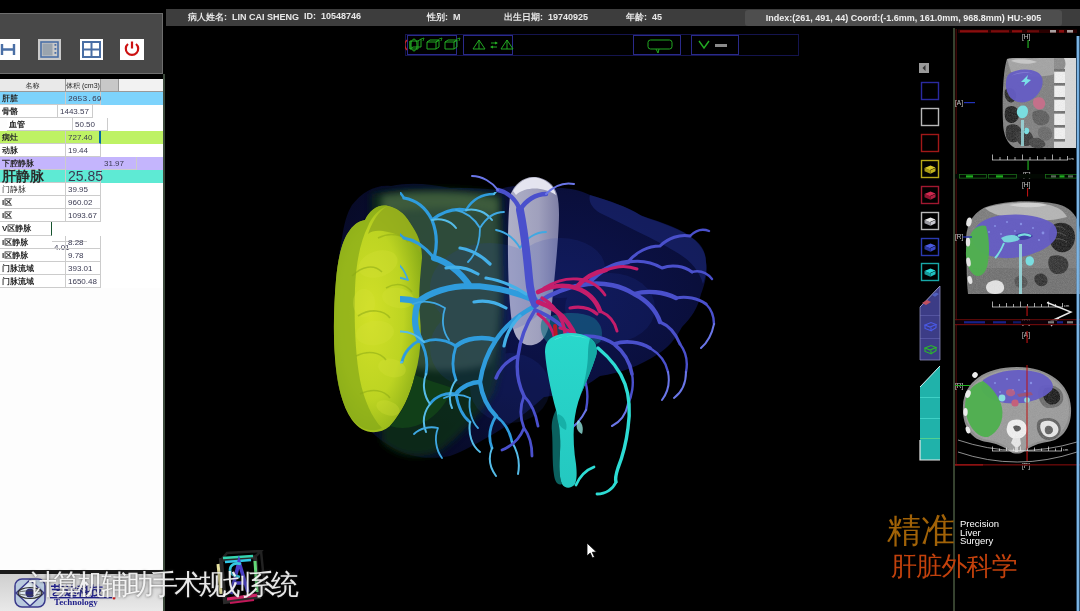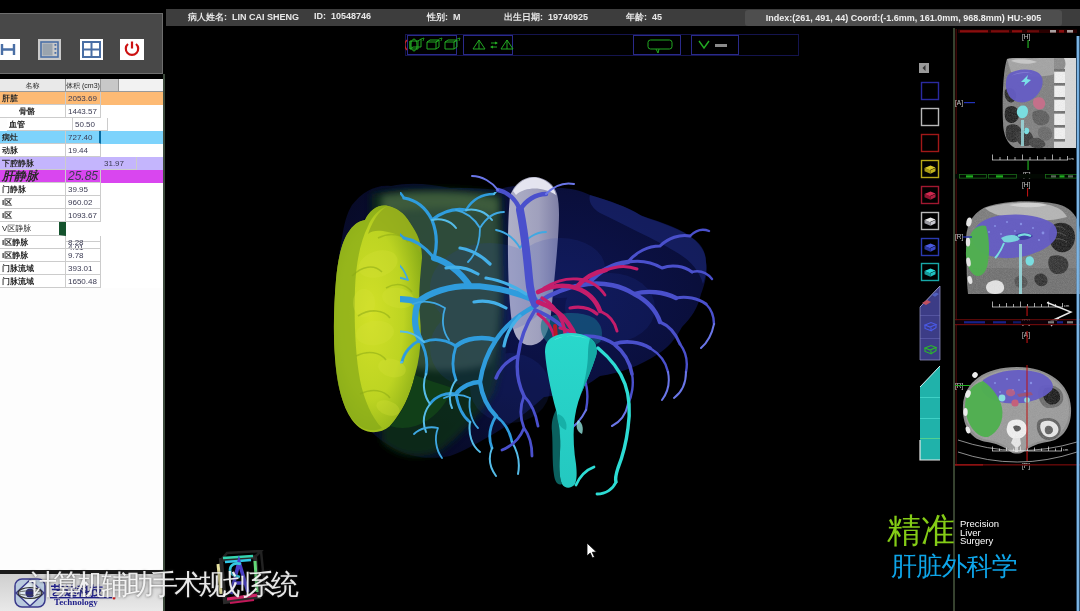--- a/index.html
+++ b/index.html
@@ -5,21 +5,21 @@
 html,body{margin:0;padding:0;background:#000;width:1080px;height:611px;overflow:hidden;}
 *{box-sizing:border-box;}
 body{font-family:"Liberation Sans", sans-serif;position:relative;}
 .abs{position:absolute;}
 </style>
 </head>
 <body>
 
 <div class="abs" style="left:166px;top:9px;width:914px;height:17px;background:#3d3d3d;"></div>
 <div class="abs" style="left:188px;top:11px;color:#e8e8e8;font-size:9px;font-weight:bold;">病人姓名:&nbsp; LIN CAI SHENG</div>
-<div class="abs" style="left:314px;top:11px;color:#e8e8e8;font-size:9px;font-weight:bold;">ID:&nbsp; 10548746</div>
+<div class="abs" style="left:304px;top:11px;color:#e8e8e8;font-size:9px;font-weight:bold;">ID:&nbsp; 10548746</div>
 <div class="abs" style="left:427px;top:11px;color:#e8e8e8;font-size:9px;font-weight:bold;">性别:&nbsp; M</div>
 <div class="abs" style="left:504px;top:11px;color:#e8e8e8;font-size:9px;font-weight:bold;">出生日期:&nbsp; 19740925</div>
 <div class="abs" style="left:626px;top:11px;color:#e8e8e8;font-size:9px;font-weight:bold;">年龄:&nbsp; 45</div>
 <div class="abs" style="left:745px;top:10px;width:317px;height:16px;background:#4e4e4e;border-radius:3px;text-align:center;color:#efefef;font-size:9px;font-weight:bold;line-height:16px;">Index:(261, 491, 44) Coord:(-1.6mm, 161.0mm, 968.8mm) HU:-905</div>
 
 <div class="abs" style="left:0;top:13px;width:163px;height:61px;background:#484848;border:1px solid #6e6e6e;border-left:none;"></div>
 <div class="abs" style="left:-6px;top:39px;width:26px;height:21px;background:#fff;"></div>
 <div class="abs" style="left:38px;top:39px;width:23px;height:21px;background:#c9c9c9;"></div>
 <div class="abs" style="left:80px;top:39px;width:23px;height:21px;background:#fff;"></div>
 <div class="abs" style="left:120px;top:39px;width:24px;height:21px;background:#fff;"></div>
@@ -42,72 +42,72 @@
 </svg>
 
 <div class="abs" style="left:0;top:79px;width:163px;height:532px;background:#fdfdfd;"></div>
 <div id="tbl" class="abs" style="left:0;top:79px;width:163px;">
     <div style="display:flex;height:13px;border-bottom:1px solid #999;background:#e9e9e9;font-size:7px;color:#222;">
       <div style="width:66px;text-align:center;border-right:1px solid #999;line-height:13px;white-space:nowrap;overflow:hidden;">名称</div>
       <div style="width:35px;text-align:center;border-right:1px solid #999;line-height:13px;white-space:nowrap;overflow:hidden;">体积 (cm3)</div>
       <div style="width:18px;background:#c8c8c8;border-right:1px solid #999;"></div>
       <div style="flex:1;background:#f2f2f2;"></div>
     </div>
-    <div style="display:flex;height:13.05px;font-size:8px;color:#333;background:#fdba74;">
+    <div style="display:flex;height:13.05px;font-size:8px;color:#333;background:#7dd3fc;font-family:Liberation Mono, monospace;">
       <div style="width:66px;padding-left:2px;border-right:1px solid #ccc;border-bottom:1px solid #ccc;line-height:13px;font-weight:bold;color:#2a2a2a;">肝脏</div>
       <div style="width:35px;padding-left:2px;border-right:1px solid #ccc;border-bottom:1px solid #ccc;line-height:13px;color:#3a3a52;">2053.69</div>
       <div style="flex:1"></div>
     </div>
     <div style="display:flex;height:13.05px;font-size:8px;color:#333;background:#fff;">
-      <div style="width:66px;padding-left:19px;border-right:1px solid #ccc;border-bottom:1px solid #ccc;line-height:13px;font-weight:bold;color:#2a2a2a;">骨骼</div>
+      <div style="width:58px;padding-left:2px;border-right:1px solid #ccc;border-bottom:1px solid #ccc;line-height:13px;font-weight:bold;color:#2a2a2a;">骨骼</div>
       <div style="width:35px;padding-left:2px;border-right:1px solid #ccc;border-bottom:1px solid #ccc;line-height:13px;color:#3a3a52;">1443.57</div>
       <div style="flex:1"></div>
     </div>
     <div style="display:flex;height:13.05px;font-size:8px;color:#333;background:#fff;margin-left:7px;">
       <div style="width:66px;padding-left:2px;border-right:1px solid #ccc;border-bottom:1px solid #ccc;line-height:13px;font-weight:bold;color:#2a2a2a;">血管</div>
       <div style="width:35px;padding-left:2px;border-right:1px solid #ccc;border-bottom:1px solid #ccc;line-height:13px;color:#3a3a52;">50.50</div>
       <div style="flex:1"></div>
     </div>
-    <div style="display:flex;height:13.05px;font-size:8px;color:#333;background:#7dd3fc;">
+    <div style="display:flex;height:13.05px;font-size:8px;color:#333;background:#bef264;">
       <div style="width:66px;padding-left:2px;border-right:1px solid #ccc;border-bottom:1px solid #ccc;line-height:13px;font-weight:bold;color:#2a2a2a;">病灶</div>
       <div style="width:35px;padding-left:2px;border-right:2px solid #0369a1;border-bottom:1px solid #ccc;line-height:13px;color:#3a3a52;">727.40</div>
       <div style="flex:1"></div>
     </div>
     <div style="display:flex;height:13.05px;font-size:8px;color:#333;background:#fff;">
       <div style="width:66px;padding-left:2px;border-right:1px solid #ccc;border-bottom:1px solid #ccc;line-height:13px;font-weight:bold;color:#2a2a2a;">动脉</div>
       <div style="width:35px;padding-left:2px;border-right:1px solid #ccc;border-bottom:1px solid #ccc;line-height:13px;color:#3a3a52;">19.44</div>
       <div style="flex:1"></div>
     </div>
     <div style="display:flex;height:13.05px;font-size:8px;color:#333;background:#c4b5fd;">
       <div style="width:66px;padding-left:2px;border-right:1px solid #ccc;border-bottom:1px solid #ccc;line-height:13px;font-weight:bold;color:#2a2a2a;">下腔静脉</div>
       <div style="width:35px;padding-left:2px;border-right:1px solid #ccc;border-bottom:1px solid #ccc;line-height:13px;color:#3a3a52;margin-left:36px;">31.97</div>
       <div style="flex:1"></div>
     </div>
-    <div style="display:flex;height:13.05px;font-size:12px;color:#333;background:#d946ef;font-style:italic;">
+    <div style="display:flex;height:13.05px;font-size:14px;color:#333;background:#5eead4;">
       <div style="width:66px;padding-left:2px;border-right:1px solid #ccc;border-bottom:1px solid #ccc;line-height:13px;font-weight:bold;color:#2a2a2a;">肝静脉</div>
       <div style="width:35px;padding-left:2px;border-right:1px solid #ccc;border-bottom:1px solid #ccc;line-height:13px;color:#3a3a52;">25.85</div>
       <div style="flex:1"></div>
     </div>
     <div style="display:flex;height:13.05px;font-size:8px;color:#333;background:#fff;">
-      <div style="width:66px;padding-left:2px;border-right:1px solid #ccc;border-bottom:1px solid #ccc;line-height:13px;font-weight:bold;color:#2a2a2a;">门静脉</div>
+      <div style="width:66px;padding-left:2px;border-right:1px solid #ccc;border-bottom:1px solid #ccc;line-height:13px;font-weight:normal;color:#2a2a2a;">门静脉</div>
       <div style="width:35px;padding-left:2px;border-right:1px solid #ccc;border-bottom:1px solid #ccc;line-height:13px;color:#3a3a52;">39.95</div>
       <div style="flex:1"></div>
     </div>
     <div style="display:flex;height:13.05px;font-size:8px;color:#333;background:#fff;">
       <div style="width:66px;padding-left:2px;border-right:1px solid #ccc;border-bottom:1px solid #ccc;line-height:13px;font-weight:bold;color:#2a2a2a;">I区</div>
       <div style="width:35px;padding-left:2px;border-right:1px solid #ccc;border-bottom:1px solid #ccc;line-height:13px;color:#3a3a52;">960.02</div>
       <div style="flex:1"></div>
     </div>
     <div style="display:flex;height:13.05px;font-size:8px;color:#333;background:#fff;">
       <div style="width:66px;padding-left:2px;border-right:1px solid #ccc;border-bottom:1px solid #ccc;line-height:13px;font-weight:bold;color:#2a2a2a;">I区</div>
       <div style="width:35px;padding-left:2px;border-right:1px solid #ccc;border-bottom:1px solid #ccc;line-height:13px;color:#3a3a52;">1093.67</div>
       <div style="flex:1"></div>
     </div>
     <div style="display:flex;height:13.05px;font-size:8px;color:#333;background:#fff;">
-      <div style="width:66px;padding-left:2px;border-right:7px solid #14532d;border-bottom:1px solid #ccc;line-height:13px;font-weight:normal;color:#2a2a2a;">V区静脉</div>
+      <div style="width:52px;padding-left:2px;border-right:1px solid #14532d;border-bottom:1px solid #ccc;line-height:13px;font-weight:bold;color:#2a2a2a;">V区静脉</div>
       <div style="width:35px;padding-left:2px;border-right:1px solid #ccc;border-bottom:1px solid #ccc;line-height:13px;color:#3a3a52;margin-top:19px;">4.01</div>
       <div style="flex:1"></div>
     </div>
     <div style="display:flex;height:13.05px;font-size:8px;color:#333;background:#fff;">
       <div style="width:66px;padding-left:2px;border-right:1px solid #ccc;border-bottom:1px solid #ccc;line-height:13px;font-weight:bold;color:#2a2a2a;">I区静脉</div>
       <div style="width:35px;padding-left:2px;border-right:1px solid #ccc;border-bottom:1px solid #ccc;line-height:13px;color:#3a3a52;">8.28</div>
       <div style="flex:1"></div>
     </div>
     <div style="display:flex;height:13.05px;font-size:8px;color:#333;background:#fff;">
       <div style="width:66px;padding-left:2px;border-right:1px solid #ccc;border-bottom:1px solid #ccc;line-height:13px;font-weight:bold;color:#2a2a2a;">I区静脉</div>
@@ -652,19 +652,19 @@
     <path d="M14 12 L40 10" stroke="#30c8e8" stroke-width="2.4"></path>
     <path d="M7 14 L10 44" stroke="#e8e2a0" stroke-width="3"></path>
     <path d="M44 11 L46 42" stroke="#62d878" stroke-width="3"></path>
     <path d="M16 49 L46 45" stroke="#d82468" stroke-width="3"></path>
     <path d="M19 53 L43 50" stroke="#c01858" stroke-width="2"></path>
     <path d="M20 44 L28 12 L37 42 M23 33 L33 33" stroke="#4a40c8" stroke-width="3.6"></path>
     <path d="M30 14 C24 12 19 15 19 20 C19 25 25 26 29 27" stroke="#35c8e0" stroke-width="2.6"></path>
   </g>
 </svg>
 
-<div class="abs" style="left:887px;top:508px;color:#84cc16;font-size:34px;letter-spacing:0;font-weight:400;">精准</div>
+<div class="abs" style="left:887px;top:508px;color:#a16207;font-size:34px;letter-spacing:0;font-weight:400;">精准</div>
 <div class="abs" style="left:960px;top:520px;color:#fff;font-size:9.5px;line-height:8.6px;">Precision<br>Liver<br>Surgery</div>
-<div class="abs" style="left:891px;top:549px;color:#0ea5e9;font-size:26px;letter-spacing:-0.8px;">肝脏外科学</div>
+<div class="abs" style="left:891px;top:549px;color:#c2410c;font-size:26px;letter-spacing:-0.8px;">肝脏外科学</div>
 
 <svg class="abs" style="left:586px;top:542px" width="12" height="18" viewBox="0 0 12 18">
   <path d="M1 1 L1 14 L4.2 11 L6.5 16 L8.5 15 L6.3 10.3 L10.5 10 Z" fill="#fff" stroke="#000" stroke-width="0.8"></path>
 </svg>
 
 </body></html>

